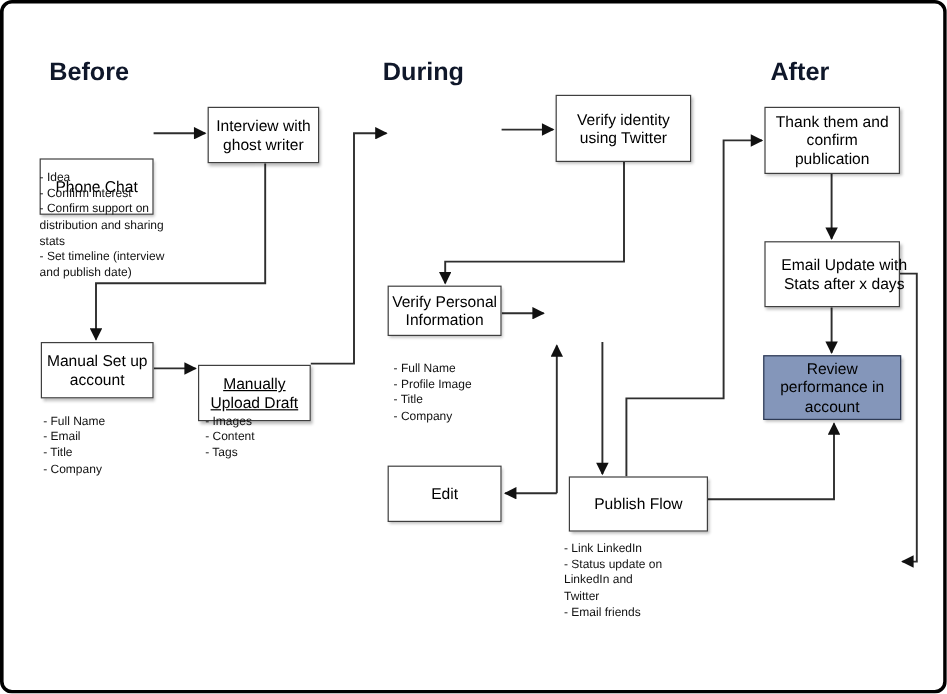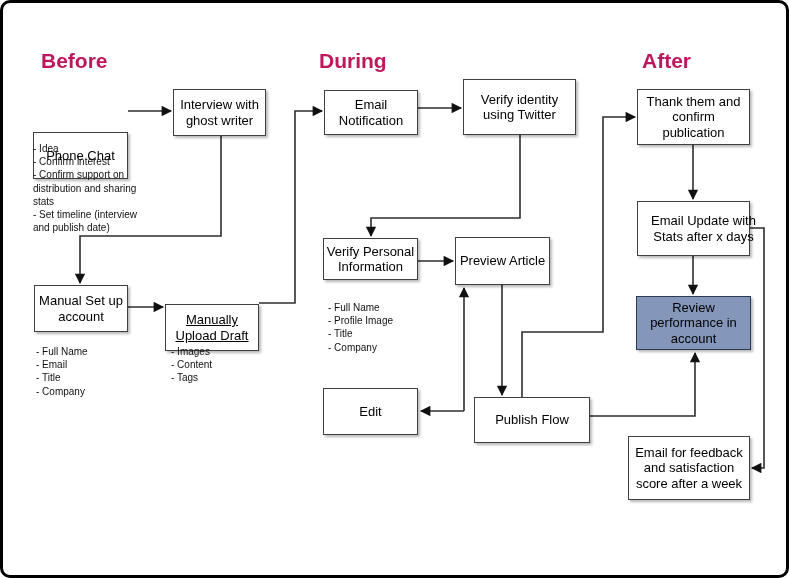--- a/index.html
+++ b/index.html
@@ -1,21 +1,21 @@
 <!DOCTYPE html>
 <html style="--highlight-fill: #8496BA; --highlight-border: #2E3A54;"><head>
 <meta charset="utf-8">
 <style>
   html,body{margin:0;padding:0;background:#fff;font-family:"Liberation Sans",sans-serif;}
   #canvas{
     position:relative;width:789px;height:578px;box-sizing:border-box;
     background:#fff;border:3px solid #000;border-radius:10px;overflow:hidden;
   }
   .section-title{
-    position:absolute;font-size:21px;font-weight:bold;color:#be185d;letter-spacing:0;
+    position:absolute;font-size:21px;font-weight:bold;color:#0f172a;letter-spacing:0;
   }
   .node{
     position:absolute;box-sizing:border-box;background:#fff;
     border:1.6px solid #3f3f3f;
     box-shadow:1.5px 2px 2.5px rgba(0,0,0,0.28);
     display:flex;align-items:center;justify-content:center;text-align:center;
   }
   .node .node-label{
     font-size:13px;line-height:15.5px;color:#000;white-space:pre;
   }
@@ -70,34 +70,27 @@
   </div>
   <div class="node" style="left:31px;top:282px;width:94px;height:47px;">
     <span class="node-label">Manual Set up
 account</span>
   </div>
   <div class="node" style="left:162px;top:301px;width:94px;height:47px;text-decoration:underline;">
     <span class="node-label">Manually
 Upload Draft</span>
   </div>
 
-  <div class="node" style="left:321px;top:87px;width:94px;height:45px;">
-    <span class="node-label">Email
-Notification</span>
-  </div>
   <div class="node" style="left:460px;top:76px;width:113px;height:56px;">
     <span class="node-label">Verify identity
 using Twitter</span>
   </div>
   <div class="node" style="left:320px;top:235px;width:95px;height:42px;">
     <span class="node-label">Verify Personal
 Information</span>
-  </div>
-  <div class="node" style="left:452px;top:234px;width:95px;height:48px;">
-    <span class="node-label">Preview Article</span>
   </div>
   <div class="node" style="left:320px;top:385px;width:95px;height:47px;">
     <span class="node-label">Edit</span>
   </div>
   <div class="node" style="left:471px;top:394px;width:116px;height:46px;">
     <span class="node-label">Publish Flow</span>
   </div>
 
   <div class="node" style="left:634px;top:86px;width:113px;height:56px;">
     <span class="node-label">Thank them and
@@ -106,38 +99,38 @@
   </div>
   <div class="node" style="left:634px;top:198px;width:113px;height:55px;padding-left:20px;">
     <span class="node-label">Email Update with
 Stats after x days</span>
   </div>
   <div class="node highlight" style="left:633px;top:293px;width:115px;height:54px;">
     <span class="node-label">Review
 performance in
 account</span>
   </div>
-  <div class="node" style="left:625px;top:433px;width:122px;height:64px;">
-    <span class="node-label">Email for feedback
-and satisfaction
-score after a week</span>
-  </div>
 
   <div class="notes" style="left:30px;top:139px;">- Idea
 - Confirm interest
 - Confirm support on
 distribution and sharing
 stats
 - Set timeline (interview
 and publish date)</div>
   <div class="notes" style="left:33px;top:342px;">- Full Name
 - Email
 - Title
 - Company</div>
   <div class="notes" style="left:168px;top:342px;">- Images
 - Content
 - Tags</div>
   <div class="notes" style="left:325px;top:298px;">- Full Name
 - Profile Image
 - Title
 - Company</div>
+  <div class="notes" style="left:467px;top:448px;">- Link LinkedIn
+- Status update on
+LinkedIn and
+Twitter
+- Email friends</div>
 
 </div>
 
 </body></html>

